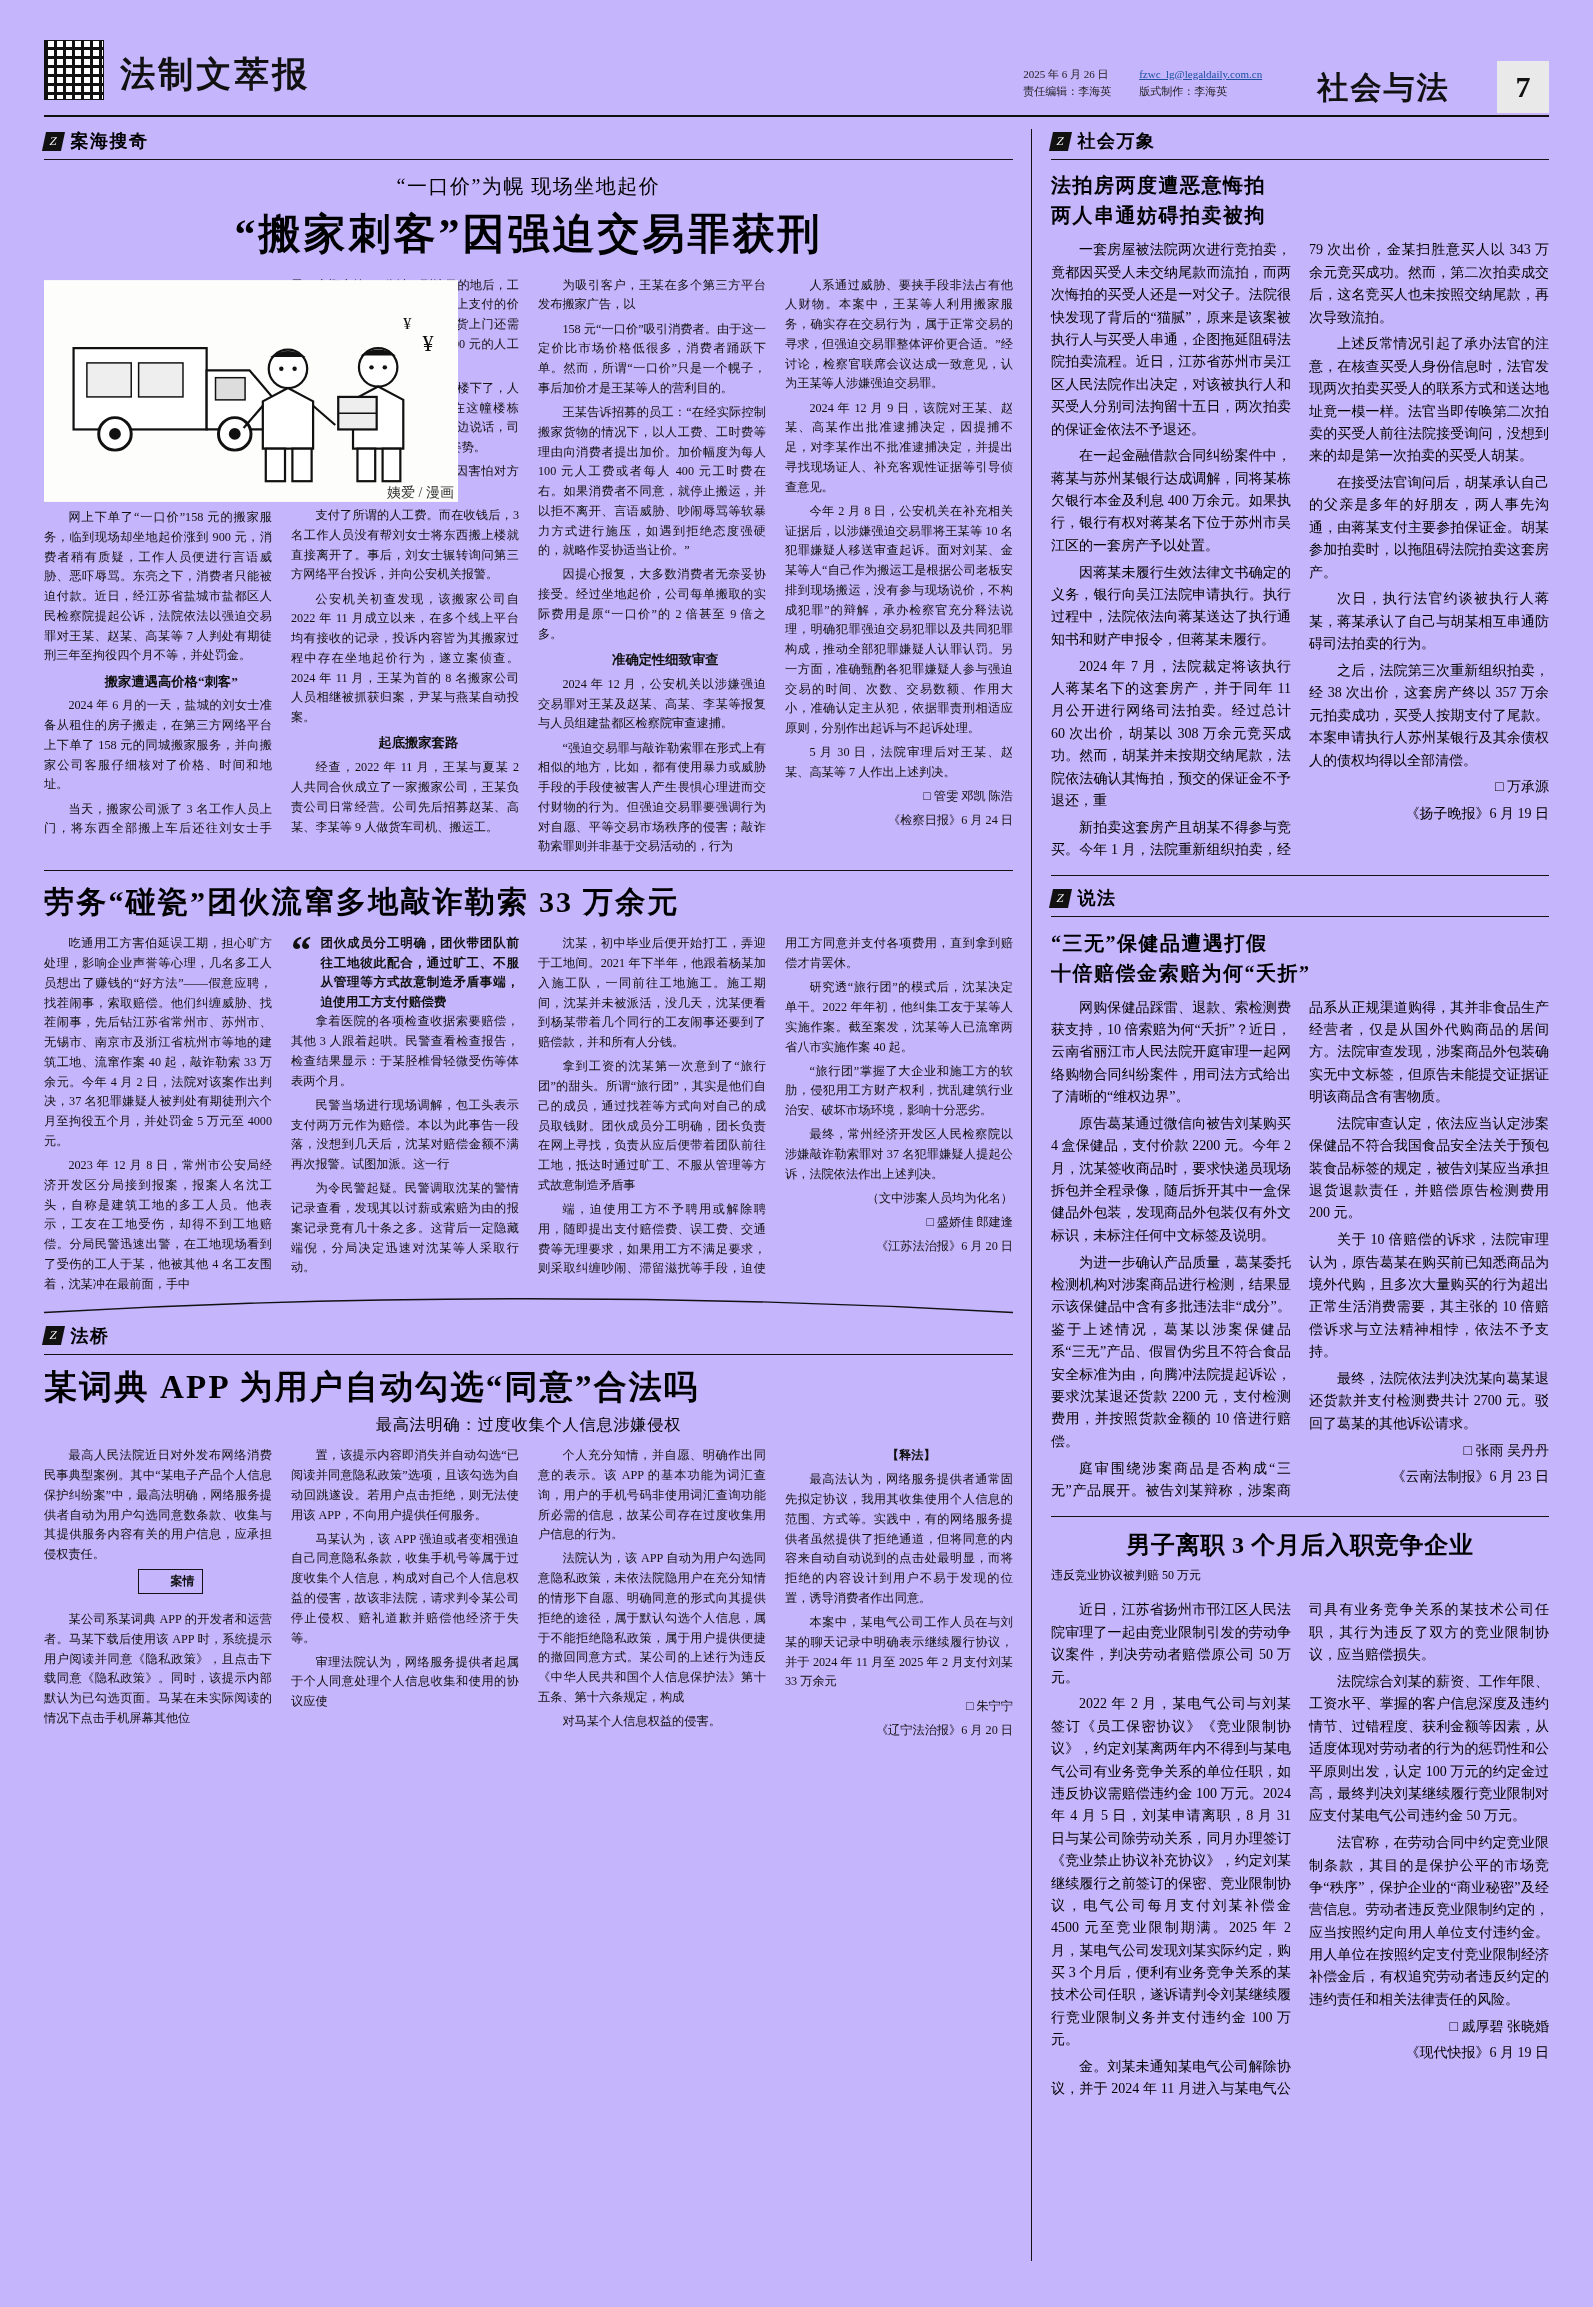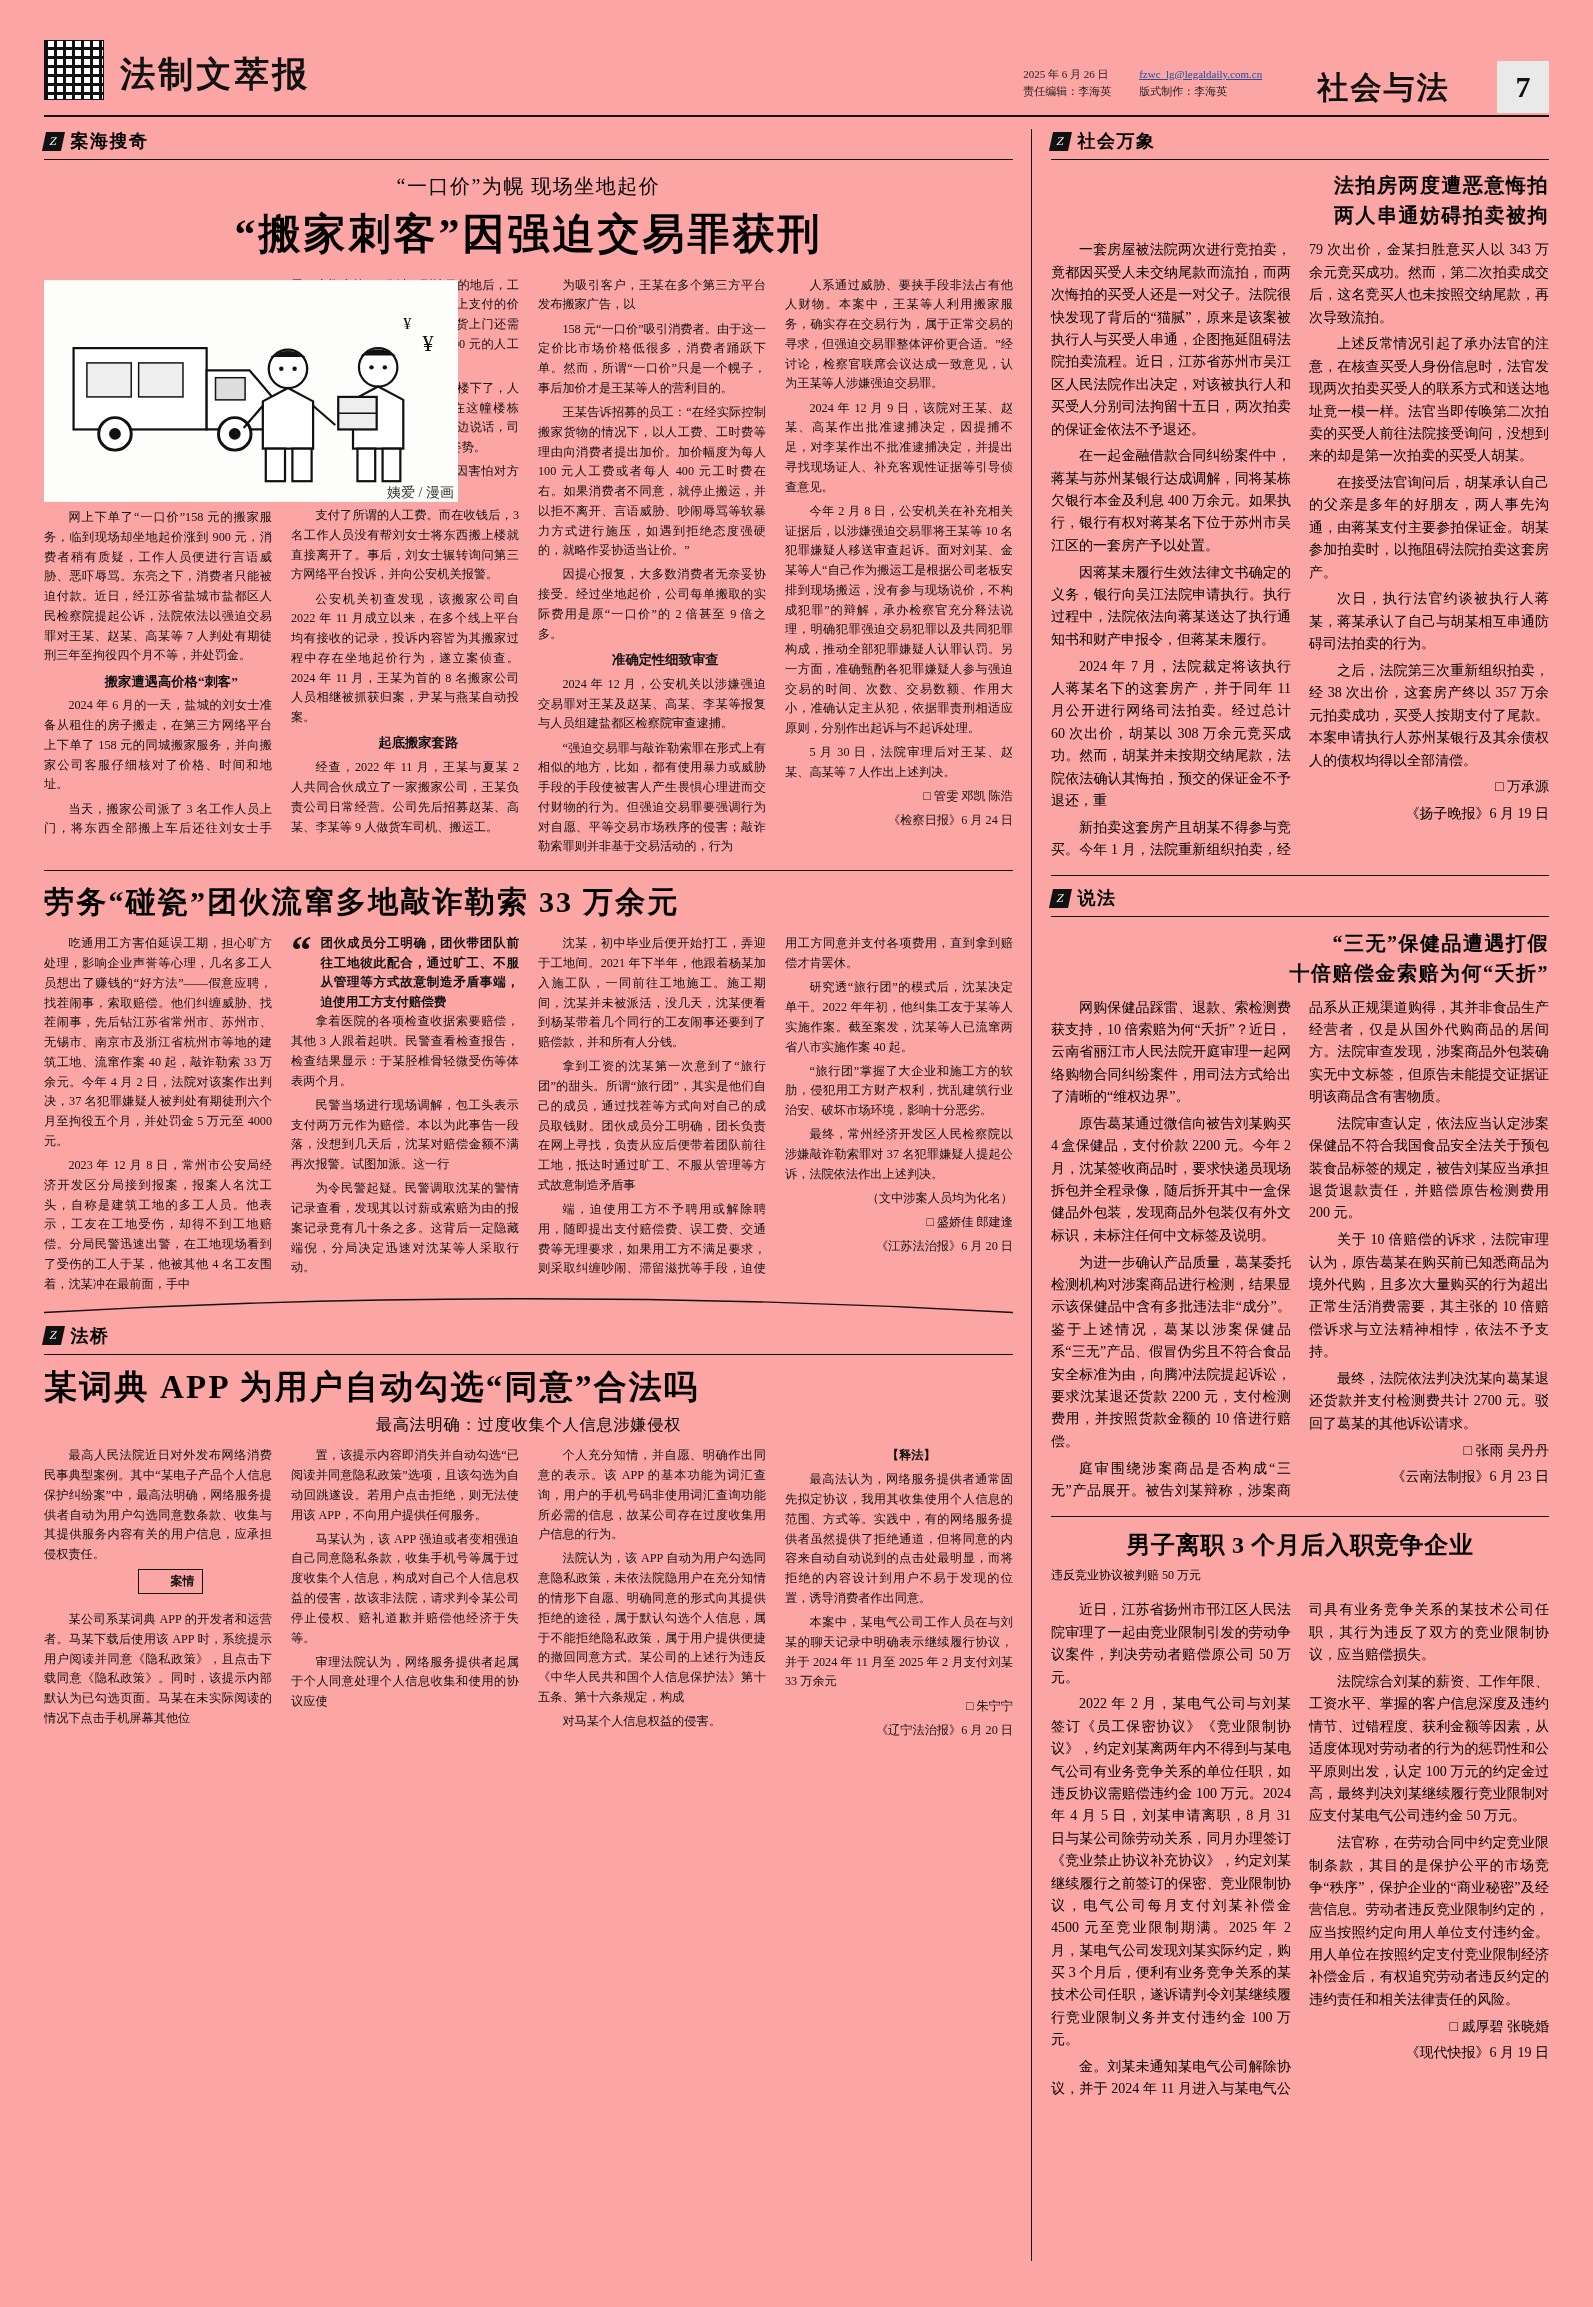--- a/index.html
+++ b/index.html
@@ -1,17 +1,17 @@
 <!DOCTYPE html>
 <html style="font-size:12px"><head>
 <meta charset="utf-8">
 <style>
   html,body{margin:0;padding:0;background:#b9b9b9;}
   body{font-family:"Liberation Serif",serif;}
-  .page{width:1594px;height:2307px;background:#fca5a5;margin:0 auto;position:relative;box-sizing:border-box;}
+  .page{width:1594px;height:2307px;background:#c4b5fd;margin:0 auto;position:relative;box-sizing:border-box;}
   .sheet{position:absolute;left:44px;top:36px;width:1505px;height:2235px;}
 
   
   .masthead{display:flex;align-items:flex-start;border-bottom:2.2px solid #111;padding-bottom:9px;height:81px;box-sizing:border-box;}
   .qr{width:58px;height:58px;margin-top:4.4px;
       background:
         linear-gradient(90deg,#111 3px,transparent 0) 0 0/9px 9px repeat,
         linear-gradient(0deg,#111 3px,transparent 0) 0 0/9px 9px repeat,
         #fff;
       border:1.5px solid #111;}
@@ -48,21 +48,21 @@
   .art svg{width:100%;height:100%;}
   .artcap{position:absolute;right:4px;bottom:-3px;font-size:14px;color:#333;}
 
   .hr{border:0;border-top:0.7px solid #111;margin:13.3px 0 10.4px;}
   .hr-thick{border:0;border-top:1.5px solid #111;margin:13.3px 0 10.4px;}
   .quotebox{display:flex;gap:9px;align-items:flex-start;font-weight:bold;font-size:12.6px;line-height:1.55;text-indent:0;}
   .quotemark{font-size:41px;line-height:.8;font-family:"Liberation Serif",serif;color:#111;}
 
   .curve{width:100%;height:19px;}
 
-  .rt-head{text-align:right;font-size:20px;font-weight:bold;line-height:1.5;letter-spacing:1.5px;margin:7.4px 0 9px;}
+  .rt-head{text-align:left;font-size:20px;font-weight:bold;line-height:1.5;letter-spacing:1.5px;margin:7.4px 0 9px;}
   .rt-head2{text-align:center;font-size:24px;font-weight:bold;line-height:1.5;letter-spacing:0.7px;margin:7.4px 0 7.4px;}
   .rt-sub{text-align:left;font-size:12px;margin-top:-3px;margin-bottom:15px;}
   .rcols{column-count:2;column-gap:18px;font-size:14px;line-height:1.6;text-align:justify;}
   .rcols p{margin:0 0 4.4px;text-indent:2em;}
 
   .tagbox{display:inline-block;border:0.7px solid #111;padding:1.5px 7.4px;font-size:12px;font-weight:bold;margin-bottom:12px;}
   .center{text-align:center;text-indent:0;}
   .bold{font-weight:bold;}
 </style>
 </head>

